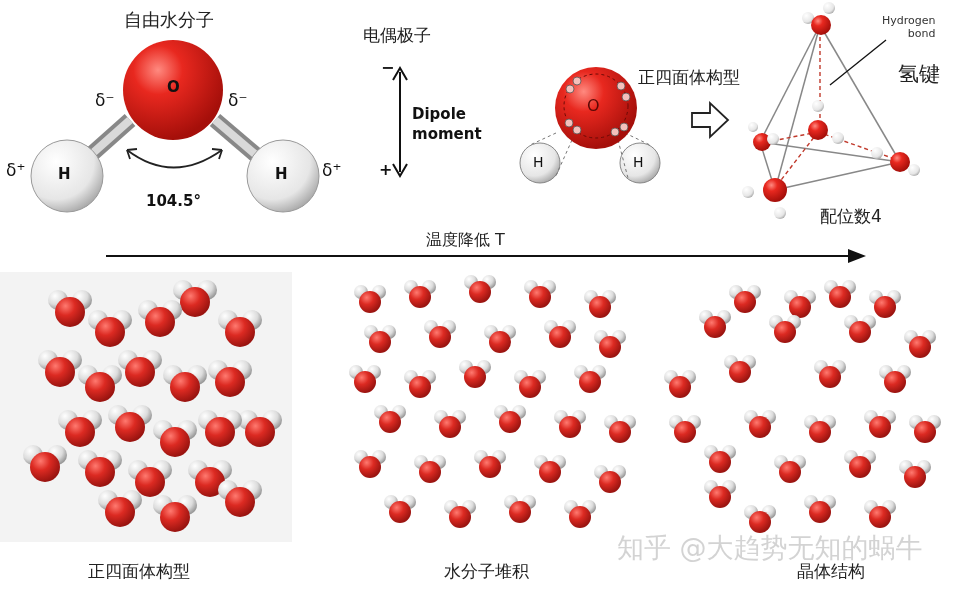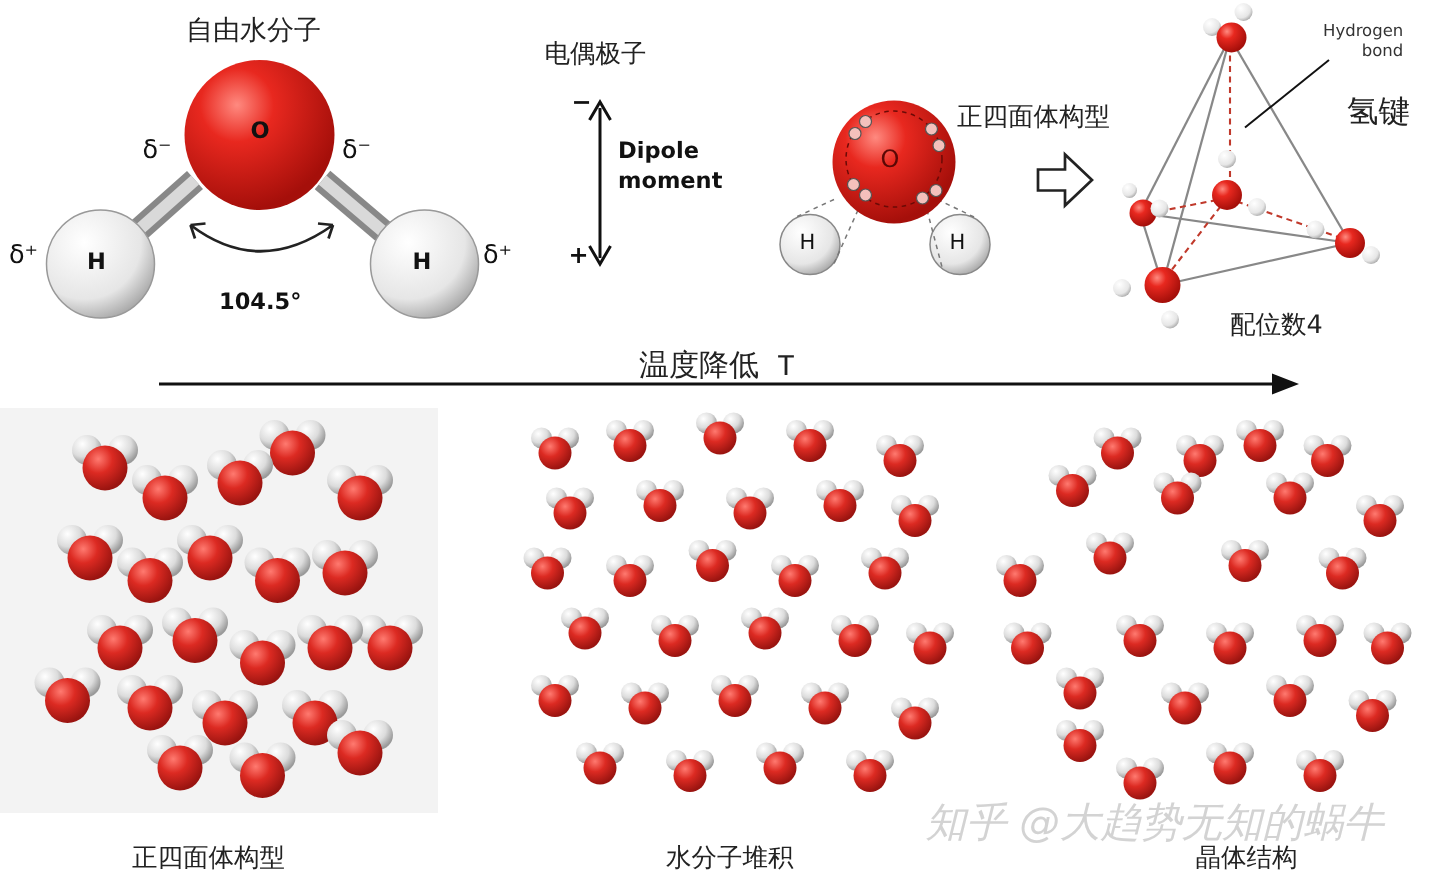--- a/index.html
+++ b/index.html
@@ -76,21 +76,21 @@
       <circle cx="621" cy="86" r="4"></circle>
         <circle cx="626" cy="97" r="4"></circle>
       <circle cx="569" cy="123" r="4"></circle>
         <circle cx="577" cy="130" r="4"></circle>
       <circle cx="615" cy="132" r="4"></circle>
         <circle cx="624" cy="127" r="4"></circle>
     </g>
   </svg>
   <div class="label bold" style="left:381px;top:58px;font-size:16px;">−</div>
   <div class="label bold" style="left:379px;top:160px;font-size:16px;">+</div>
-  <div class="label bold" style="left:412px;top:90px;font-size:15px;line-height:20px;">
+  <div class="label bold" style="left:412px;top:104px;font-size:15px;line-height:20px;">
     <div>Dipole</div>
     <div>moment</div>
   </div>
   <div class="label" style="left:587px;top:96px;font-size:16px;color:#5a0805;">O</div>
   <div class="label" style="left:533px;top:154px;font-size:14px;">H</div>
   <div class="label" style="left:633px;top:154px;font-size:14px;">H</div>
 </div>
 
 <div>
   <div class="label cn" style="left:615px;top:66px;font-size:17px;margin-left:23px;">正四面体构型</div>
@@ -135,21 +135,21 @@
   </svg>
   <div class="label" style="left:882px;top:14px;font-size:11px;text-align:right;line-height:13px;color:#333;">
     <div>Hydrogen</div>
     <div>bond</div>
   </div>
   <div class="label cn" style="left:898px;top:60px;font-size:21px;">氢键</div>
   <div class="label cn" style="left:820px;top:205px;font-size:17px;">配位数4</div>
 </div>
 
 <div>
-  <div class="label cn" style="left:426px;top:230px;font-size:20px;font-family:Liberation Mono, monospace;">温度降低 T</div>
+  <div class="label cn" style="left:426px;top:230px;font-size:16px;">温度降低 T</div>
   <svg width="960" height="270" style="pointer-events:none">
     <line x1="106" y1="256" x2="852" y2="256" stroke="#111" stroke-width="2"></line>
     <path d="M848 249 L866 256 L848 263 Z" fill="#111"></path>
   </svg>
 </div>
 
 <div class="panel-bg" style="left:0;top:272px;width:292px;height:270px;"></div>
 
 <svg width="960" height="593" style="pointer-events:none">
   <defs>
@@ -258,13 +258,13 @@
       <use href="#molS" x="760" y="520"></use>
       <use href="#molS" x="820" y="510"></use>
     <use href="#molS" x="880" y="515"></use>
   </g>
 </svg>
 
 <div class="label cn" style="left:88px;top:560px;font-size:17px;">正四面体构型</div>
 <div class="label cn" style="left:444px;top:560px;font-size:17px;">水分子堆积</div>
 <div class="label cn" style="left:772px;top:560px;font-size:17px;margin-left:25px;">晶体结构</div>
 
-<div class="wm" style="left:617px;top:530px;font-style:italic;">知乎 @大趋势无知的蜗牛</div>
+<div class="wm" style="left:617px;top:530px;">知乎 @大趋势无知的蜗牛</div>
 
 </body></html>

